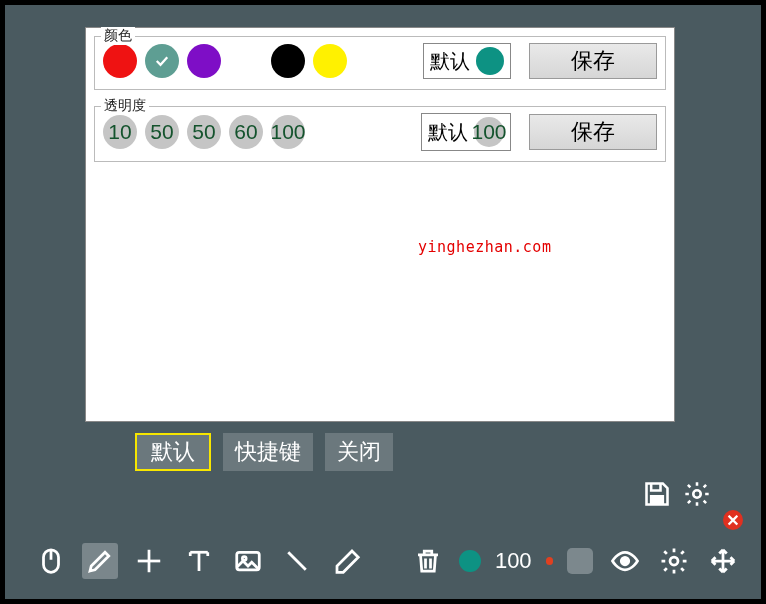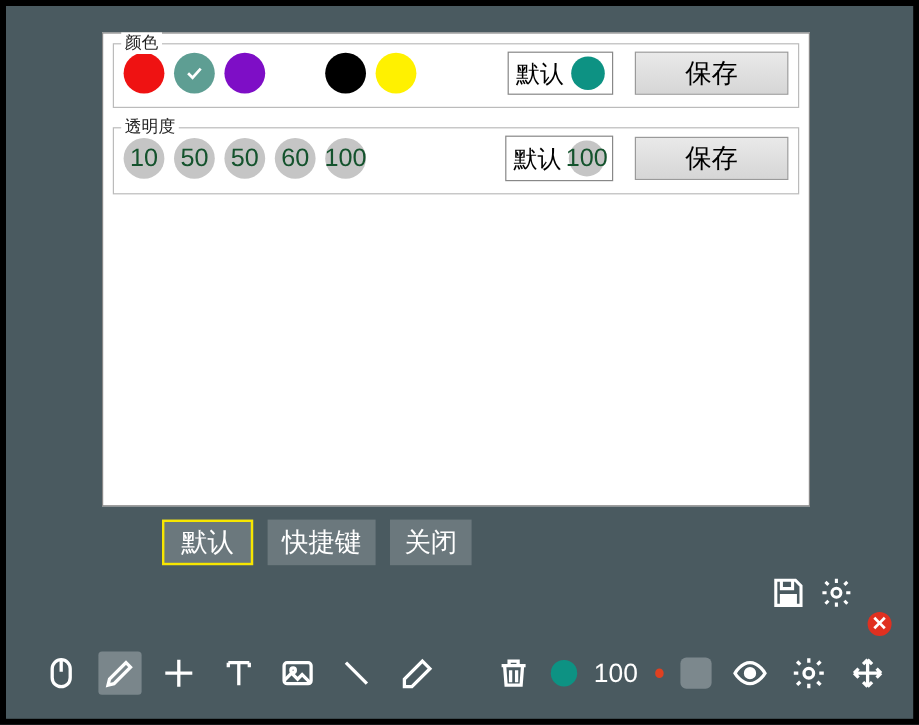--- a/index.html
+++ b/index.html
@@ -162,20 +162,21 @@
         <span class="opacity-circle">100</span>
         <div class="spacer"></div>
       <div class="default-box">
         <span>默认</span>
         <span class="opacity-circle">100</span>
       </div>
       <button class="save-btn">保存</button>
     </div>
   </div>
 
+  <div class="watermark">yinghezhan.com</div>
 </div>
 
 <div class="tabs" id="tabs">
     <button class="tab active">默认</button>
     <button class="tab">快捷键</button>
     <button class="tab">关闭</button>
   </div>
 
 <div class="upper-icons">
   <span class="ico">

